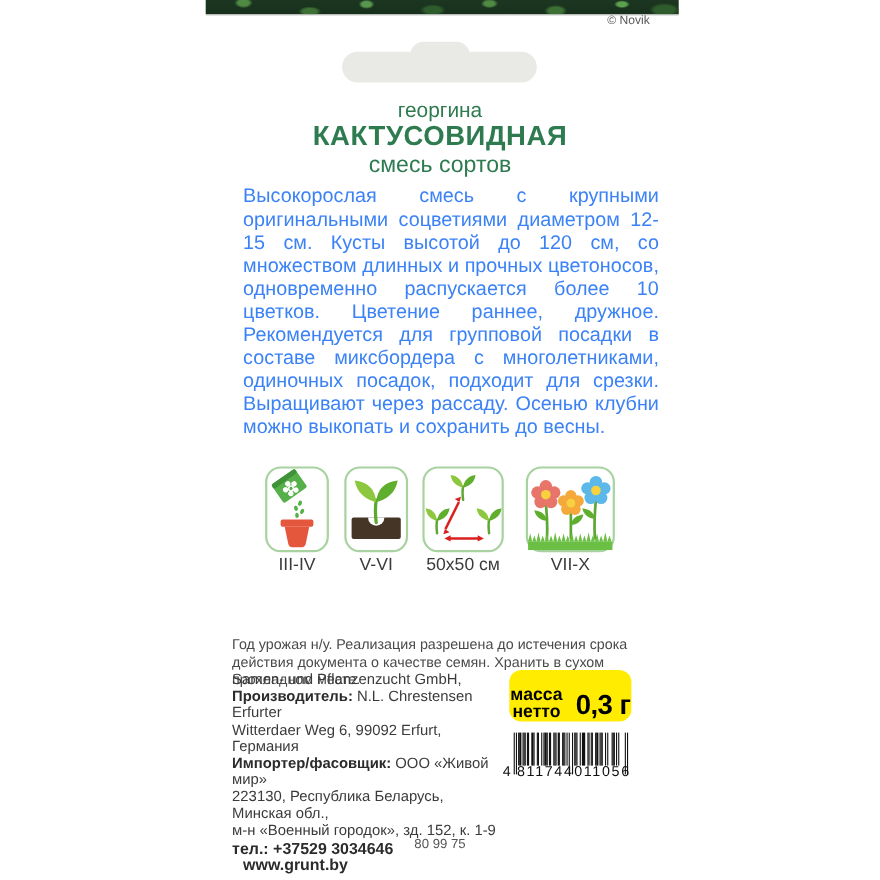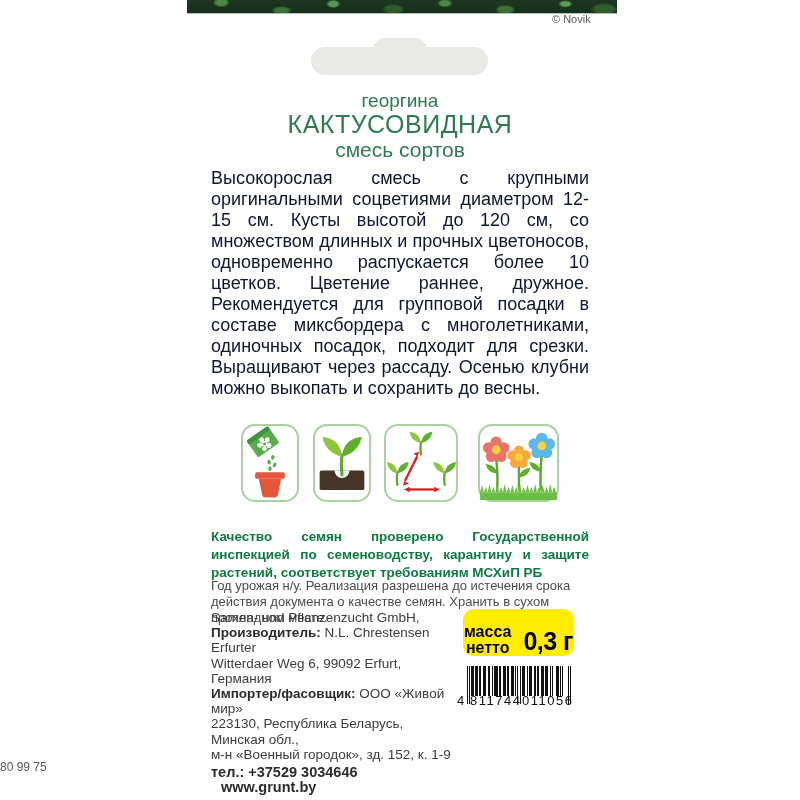--- a/index.html
+++ b/index.html
@@ -23,26 +23,26 @@
 
   
   .hang-tab{position:absolute;left:311px;top:47px;width:177px;height:28px;
     background:#e9e9e5;border-radius:14px;}
   .hang-tab .bump{position:absolute;left:50%;top:-9px;transform:translateX(-50%);
     width:54px;height:12px;background:#e9e9e5;border-radius:27px 27px 0 0;}
 
   
   .title-block{position:absolute;left:0;top:90px;width:800px;text-align:center;color:#2e7b50;}
   .t1{font-size:19px;line-height:21px;}
-  .t2{font-size:25px;line-height:27px;font-weight:normal;letter-spacing:.5px;}
+  .t2{font-size:25px;line-height:27px;font-weight:bold;letter-spacing:.5px;}
   .t3{font-size:21px;line-height:23px;}
 
   
-  .desc{position:absolute;left:211px;top:168px;width:378px;margin:0;
-    font-size:18px;line-height:21px;text-align:justify;color:#0f172a;}
+  .desc{position:absolute;left:221px;top:168px;width:378px;margin:0;
+    font-size:18px;line-height:21px;text-align:justify;color:#3b82f6;}
 
   
   .icons-row{position:absolute;left:211px;top:424px;width:378px;display:flex;justify-content:center;}
   .icon-box{height:78px;border:2px solid #a8d3a0;border-radius:14px;background:#fff;
     box-sizing:border-box;display:flex;align-items:center;justify-content:center;}
   .ib1{width:58px;} .ib2{width:58px;margin-left:14px;}
   .ib3{width:74px;margin-left:13px;} .ib4{width:81px;margin-left:20px;}
   .labels-row{position:absolute;left:211px;top:505px;width:378px;display:flex;justify-content:center;
     font-size:16px;color:#3b3b3b;}
   .labels-row span{display:inline-block;text-align:center;white-space:nowrap;}
@@ -69,21 +69,21 @@
   .weight-value{font-weight:bold;font-size:25px;margin-left:12px;letter-spacing:-0.5px;}
 
   .barcode{position:absolute;left:457px;top:666px;width:124px;height:50px;}
   .bars{position:absolute;left:10px;top:0;display:flex;align-items:flex-start;}
   .bars div{width:1.1px;}
   .bc-digit{position:absolute;font-size:13px;color:#111;top:27px;}
   .bc-lead{left:0;}
   .bc-g1{left:13px;width:45px;text-align:center;letter-spacing:1.5px;}
   .bc-g2{left:65px;width:45px;text-align:center;letter-spacing:1.5px;}
 
-  .footer-code{position:absolute;left:0;top:760px;width:800px;text-align:left;
+  .footer-code{position:absolute;left:0;top:760px;width:800px;text-align:center;
     font-size:12px;color:#555;}
 </style>
 </head>
 <body>
 
 <div class="page">
 
   <div class="foliage"></div>
   <div class="credit">© Novik</div>
 
@@ -190,22 +190,27 @@
           <circle cx="60" cy="28" r="6"></circle>
             <circle cx="57" cy="19" r="6"></circle>
         </g>
         <circle cx="65" cy="21" r="4.6" fill="#f7d23e"></circle>
         <rect x="0" y="70" width="81" height="8" fill="#6cbf45"></rect>
         <path d="M0 70 L2 62 L4 70 L6 64 L8 70 L10 61 L12 70 L14 64 L16 70 L18 62 L20 70 L22 64 L24 70 L26 61 L28 70 L30 64 L32 70 L34 62 L36 70 L38 64 L40 70 L42 61 L44 70 L46 64 L48 70 L50 62 L52 70 L54 64 L56 70 L58 61 L60 70 L62 64 L64 70 L66 62 L68 70 L70 64 L72 70 L74 61 L76 70 L78 64 L80 70 Z" fill="#6cbf45"></path>
       </svg>
     </div>
   </div>
 
-
-  <p class="quality">Качество семян проверено Государственной инспекцией по семеноводству, карантину и защите растений, соответствует требованиям МСХиП РБ</p>
+  <div class="labels-row">
+    <span class="lb1">III-IV</span>
+    <span class="lb2">V-VI</span>
+    <span class="lb3">50x50 см</span>
+    <span class="lb4">VII-X</span>
+  </div>
+
   <p class="legal">Год урожая н/у. Реализация разрешена до истечения срока действия документа о качестве семян. Хранить в сухом прохладном месте.</p>
 
   <div class="address-col">
     <div>Samen- und Pflanzenzucht GmbH,</div>
     <div><b>Производитель:</b><span> N.L. Chrestensen Erfurter</span></div>
     <div>Witterdaer Weg 6, 99092 Erfurt, Германия</div>
     <div><b>Импортер/фасовщик:</b><span> ООО «Живой мир»</span></div>
     <div>223130, Республика Беларусь, Минская обл.,</div>
     <div>м-н «Военный городок», зд. 152, к. 1-9</div>
     <div class="contact-line">

